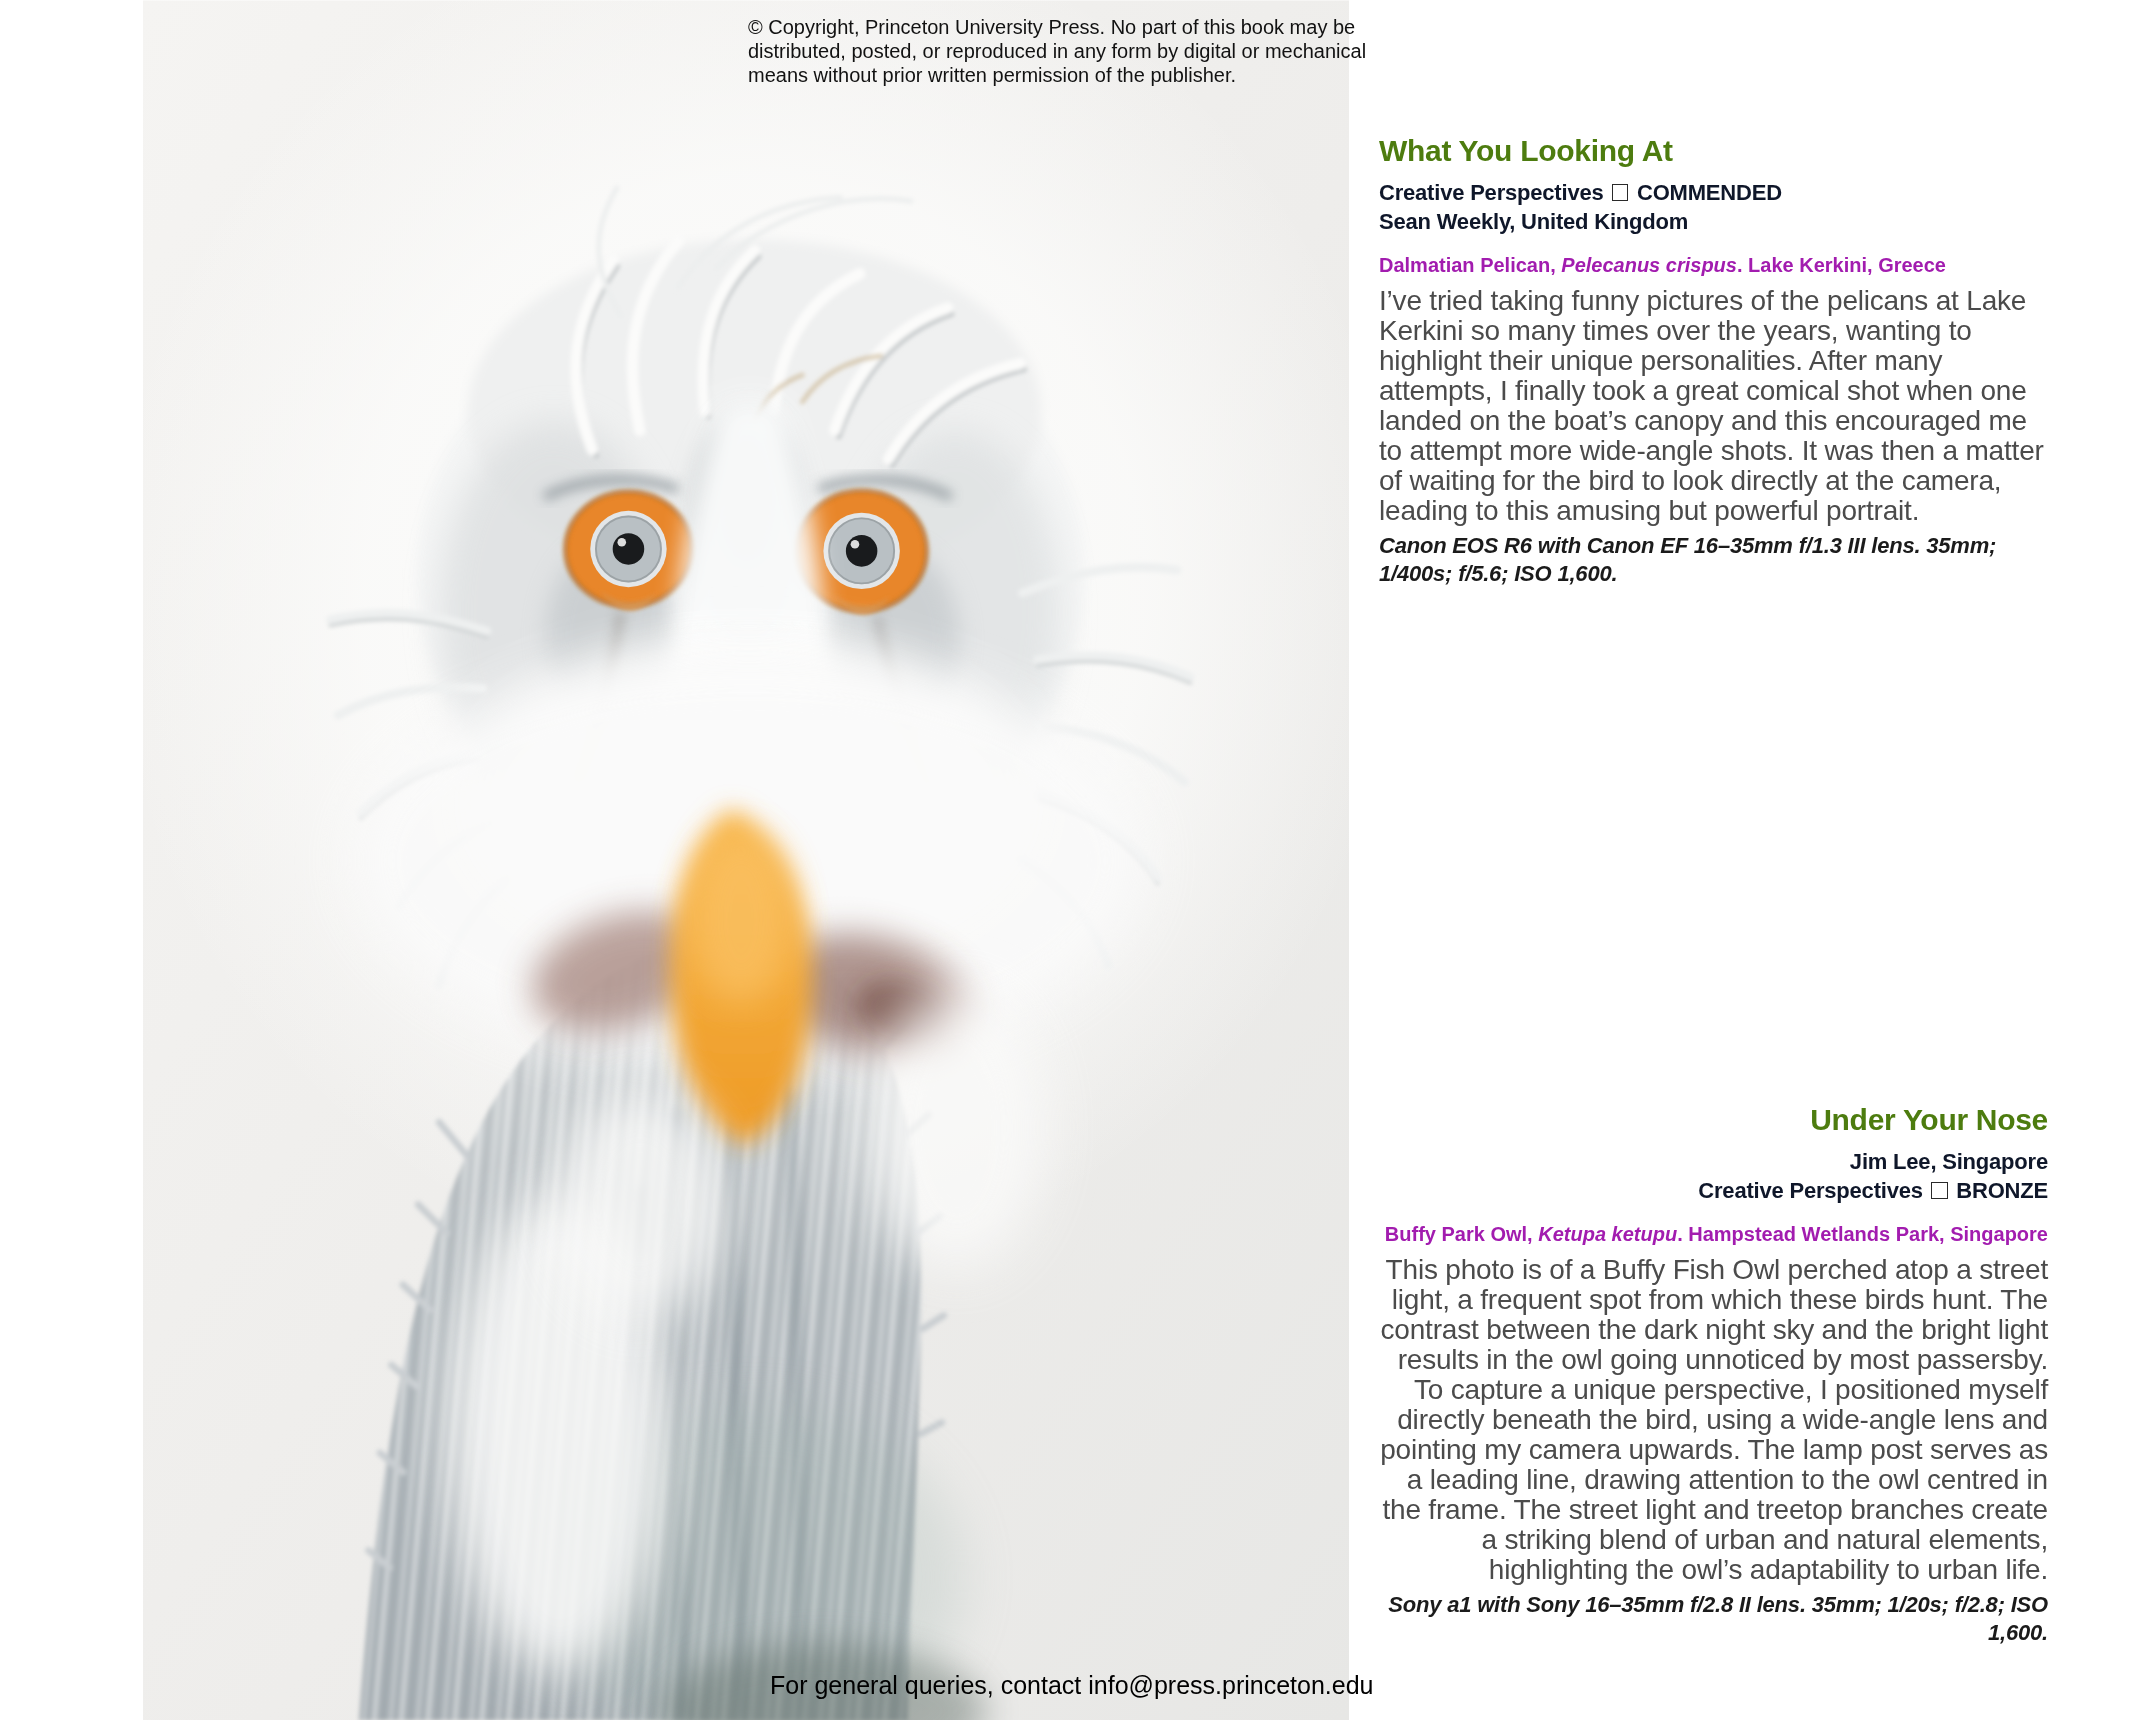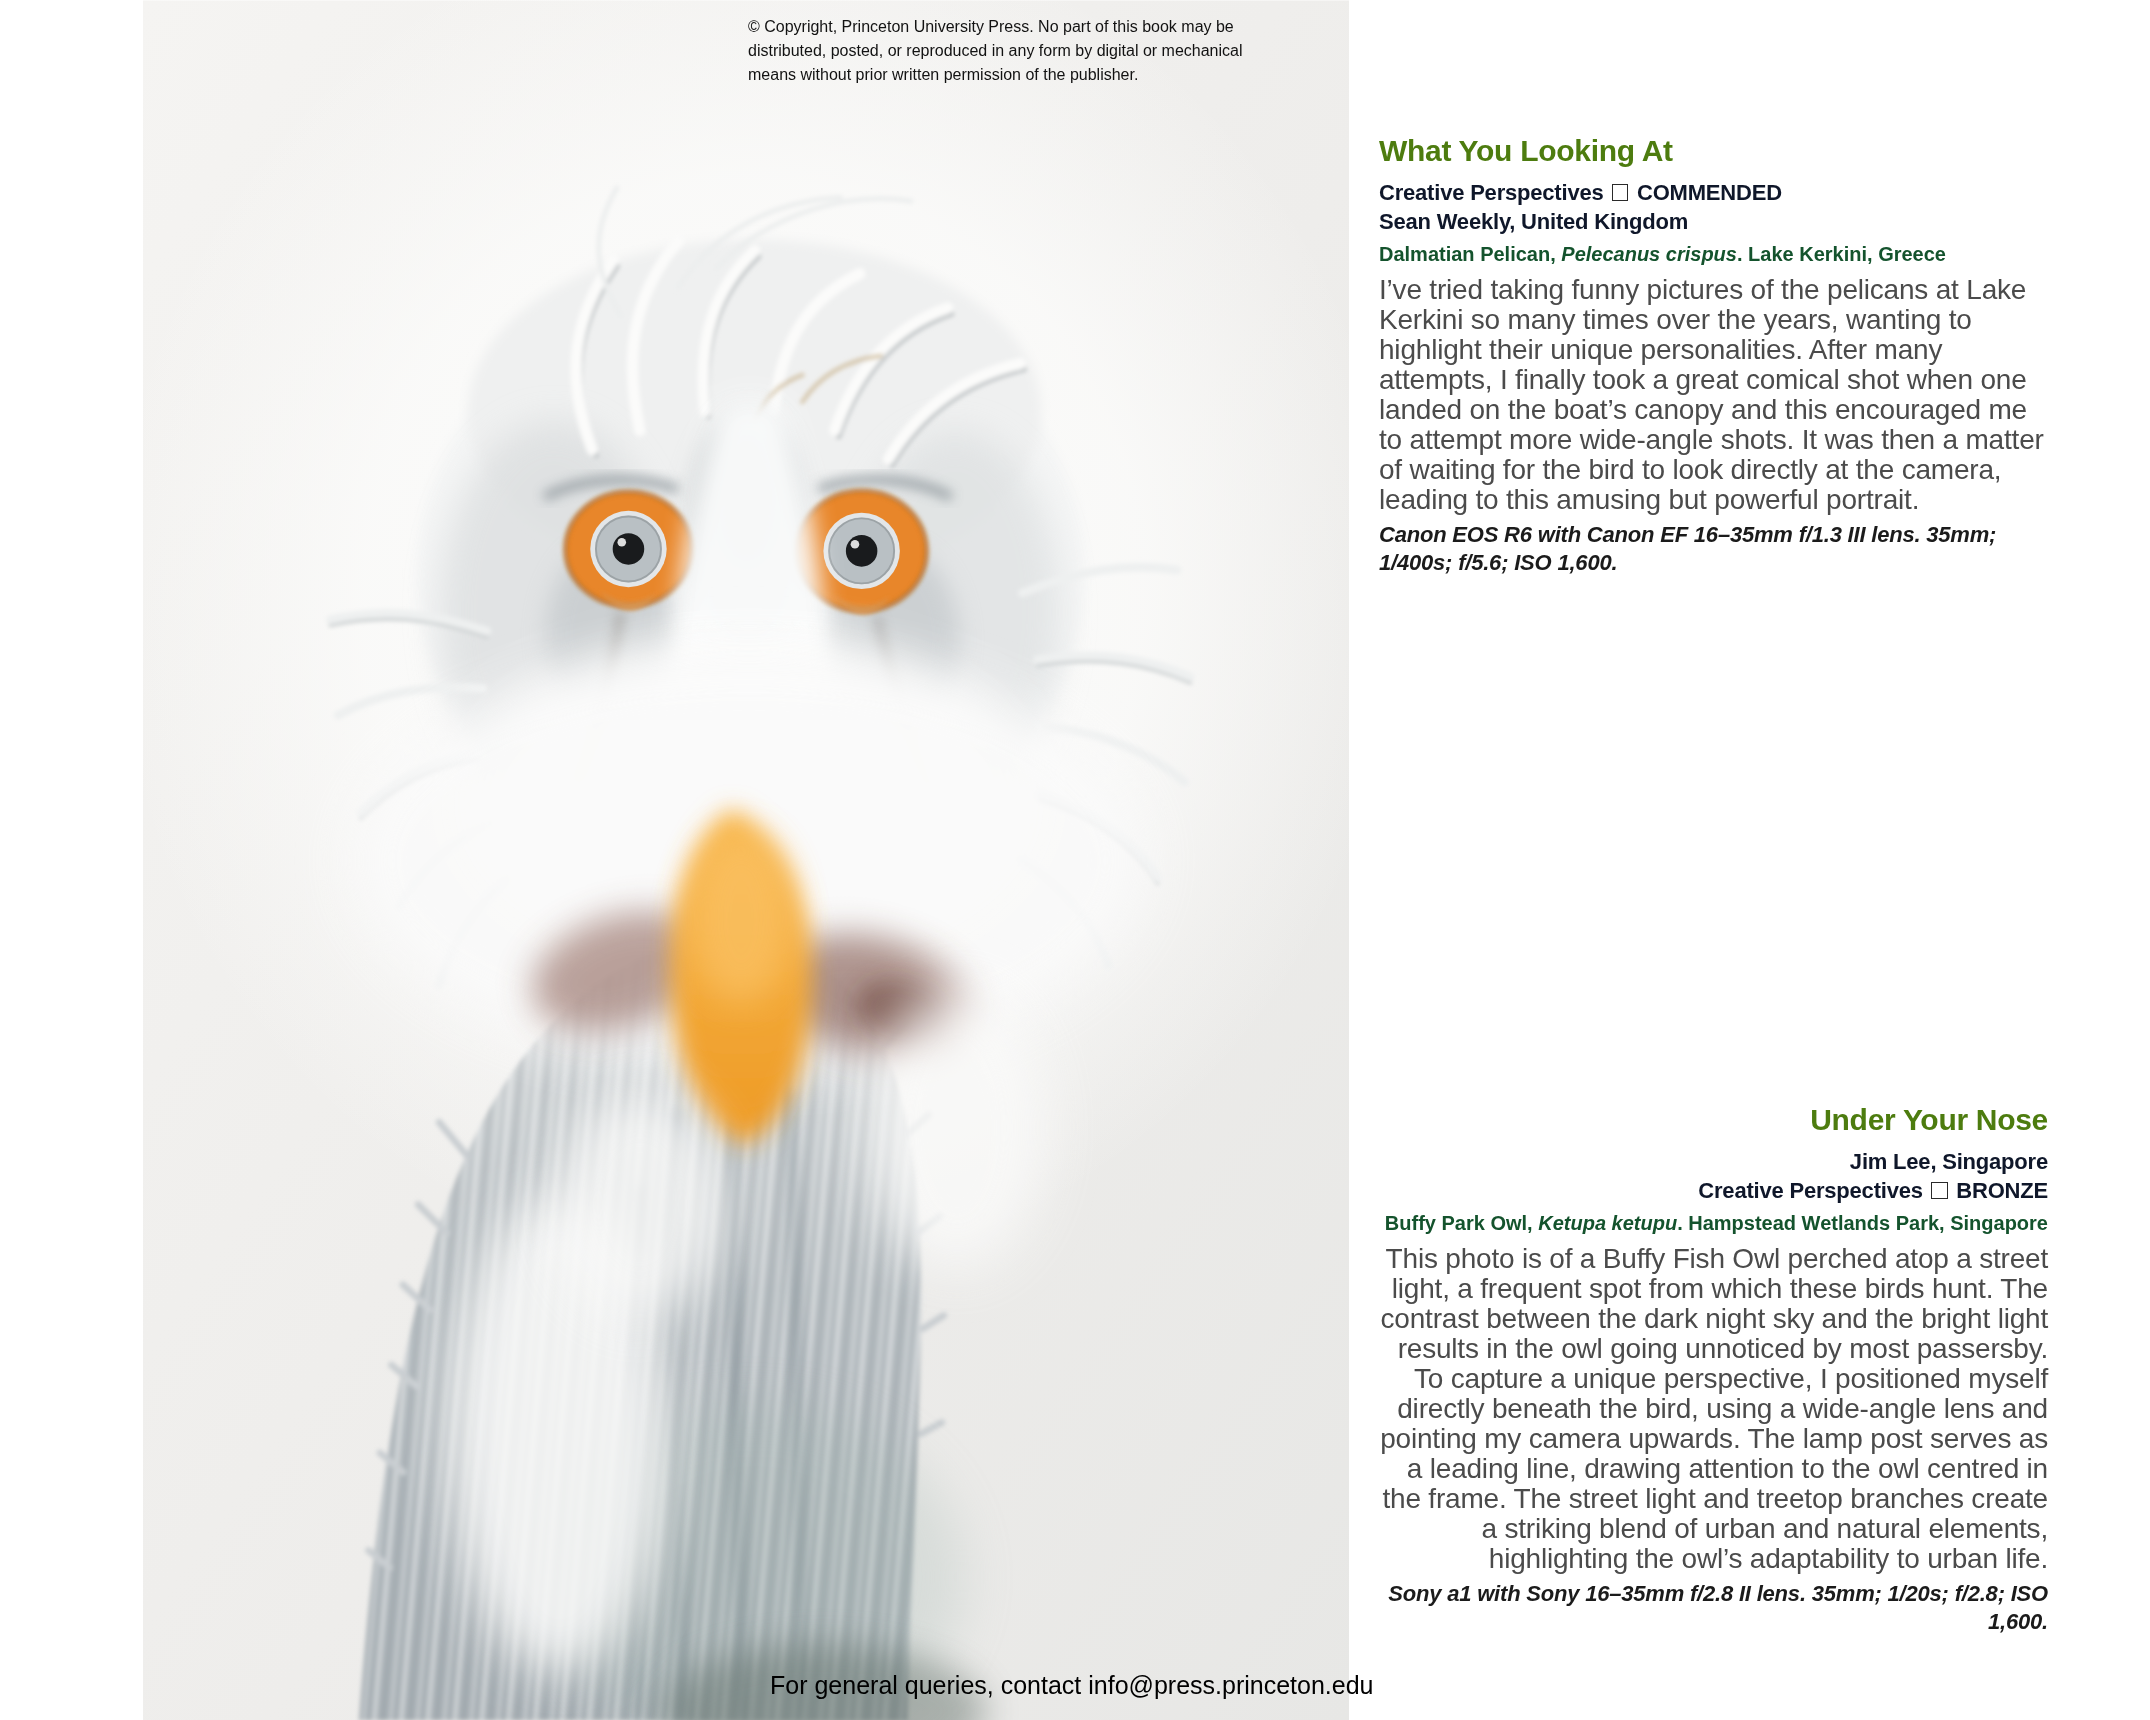--- a/index.html
+++ b/index.html
@@ -5,34 +5,34 @@
   html,body{margin:0;padding:0;background:#ffffff;width:2151px;height:1721px;overflow:hidden;
     font-family:"Liberation Sans", sans-serif;}
   .page{position:relative;width:2151px;height:1721px;background:#ffffff;}
 
   
   .photo{position:absolute;left:143px;top:0;width:1206px;height:1721px;overflow:hidden;}
   .photo svg{display:block;width:1206px;height:1721px;}
 
   
   .copyright{position:absolute;left:748px;top:15.3px;z-index:5;color:#121212;
-    font-size:16px;line-height:24px;letter-spacing:0;}
+    font-size:20px;line-height:24px;letter-spacing:0;}
   .footer-contact{position:absolute;left:770px;top:1671px;z-index:5;color:#000000;
     font-size:25px;line-height:29px;}
 
   
   .entry{position:absolute;left:1379px;width:669px;z-index:4;}
   .entry-1{top:134px;text-align:left;}
   .entry-2{top:1103px;text-align:right;}
   .entry h2{margin:0 0 9.6px 0;font-size:30px;line-height:34px;font-weight:bold;
     color:#4d7c0f;letter-spacing:-0.3px;}
   .meta{font-size:22px;line-height:29px;font-weight:600;color:#0f172a;letter-spacing:-0.2px;}
   .sep-square{display:inline-block;width:14.3px;height:14.3px;border:1.9px solid #2a2a2a;
     margin:0 8.6px;vertical-align:-1px;}
-  .species{margin-top:4px;font-size:20px;line-height:29px;font-weight:bold;color:#14532d;}
+  .species{margin-top:15px;font-size:20px;line-height:29px;font-weight:bold;color:#a21caf;}
   .species .latin{font-style:italic;}
   .desc{margin:6.7px 0 0 0;font-size:28px;line-height:30px;color:#4b4b4b;letter-spacing:-0.2px;}
   .camera{margin:5.7px 0 0 0;font-size:22px;line-height:28px;font-style:italic;
     font-weight:600;color:#1b1b1b;letter-spacing:-0.2px;}
 </style>
 </head>
 <body>
 
 <div class="page">
 

